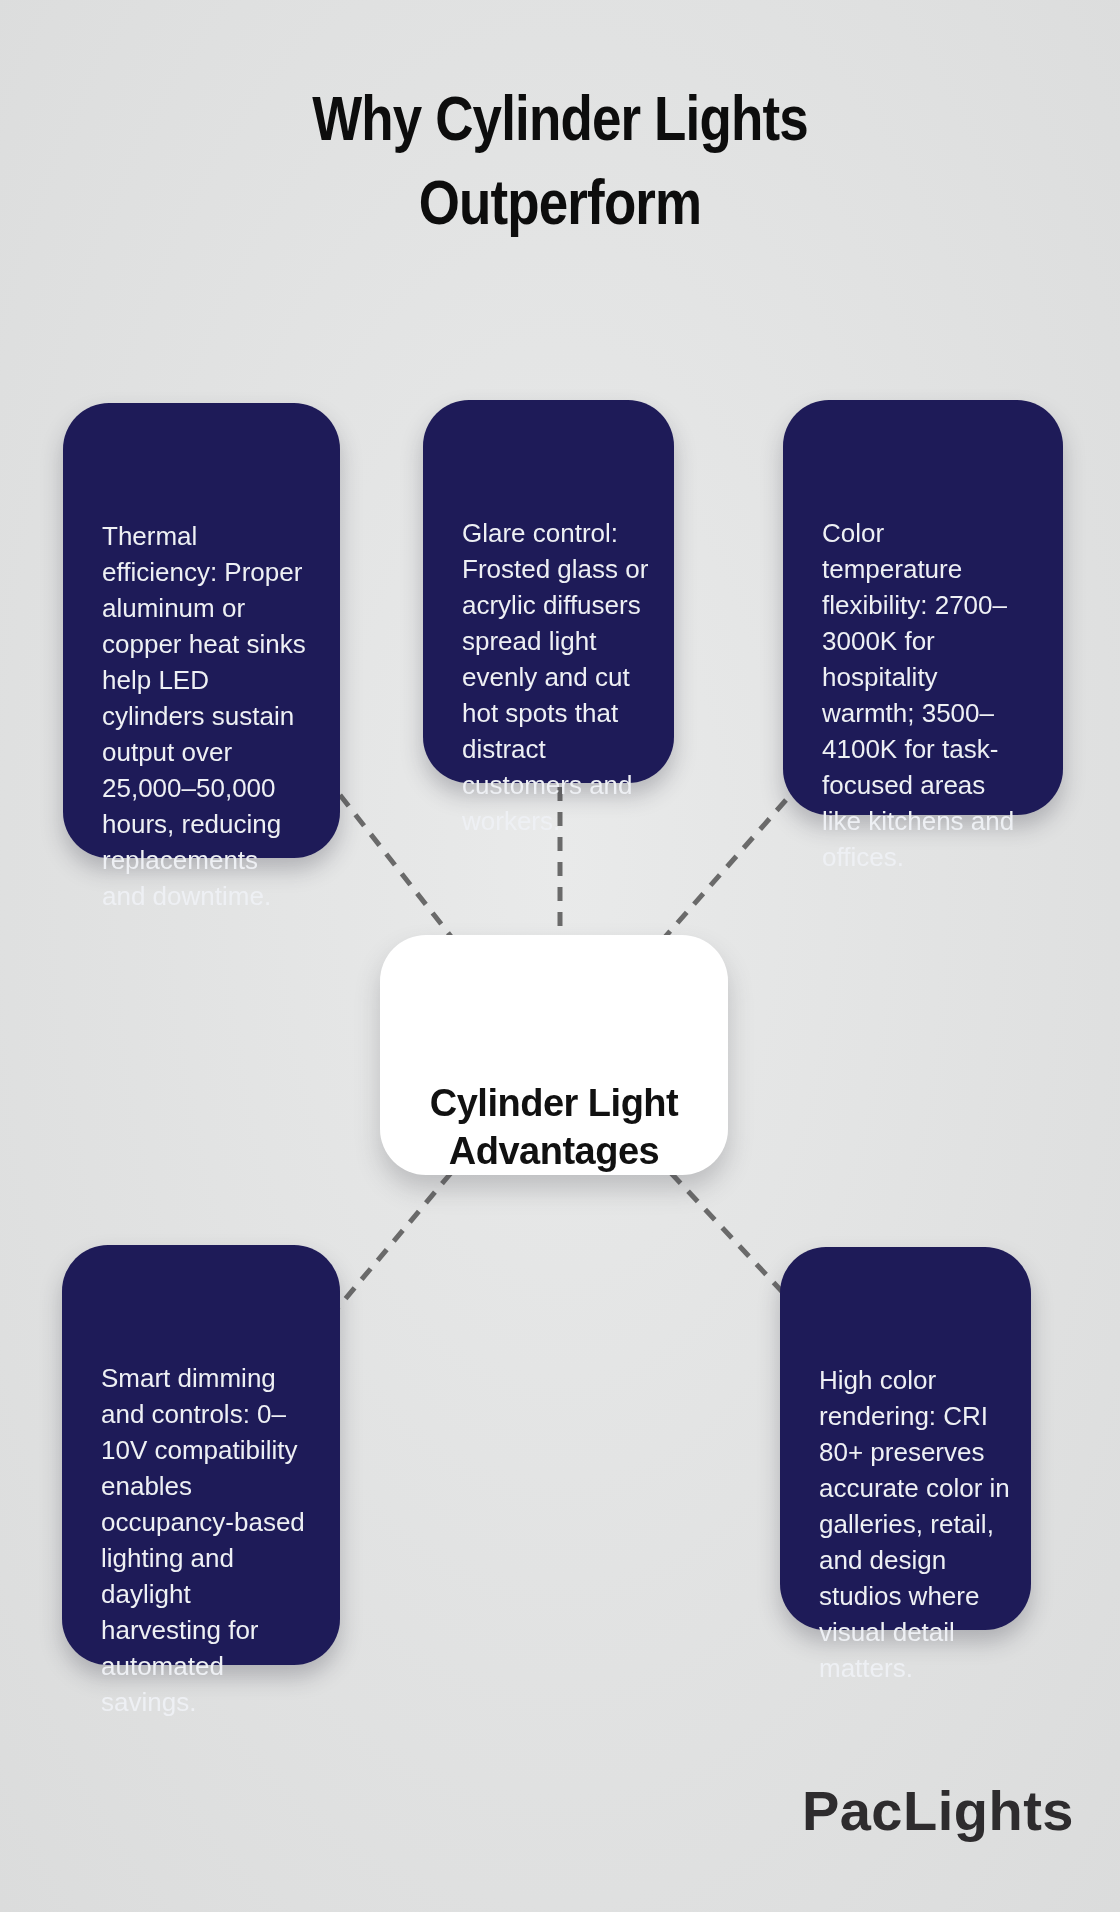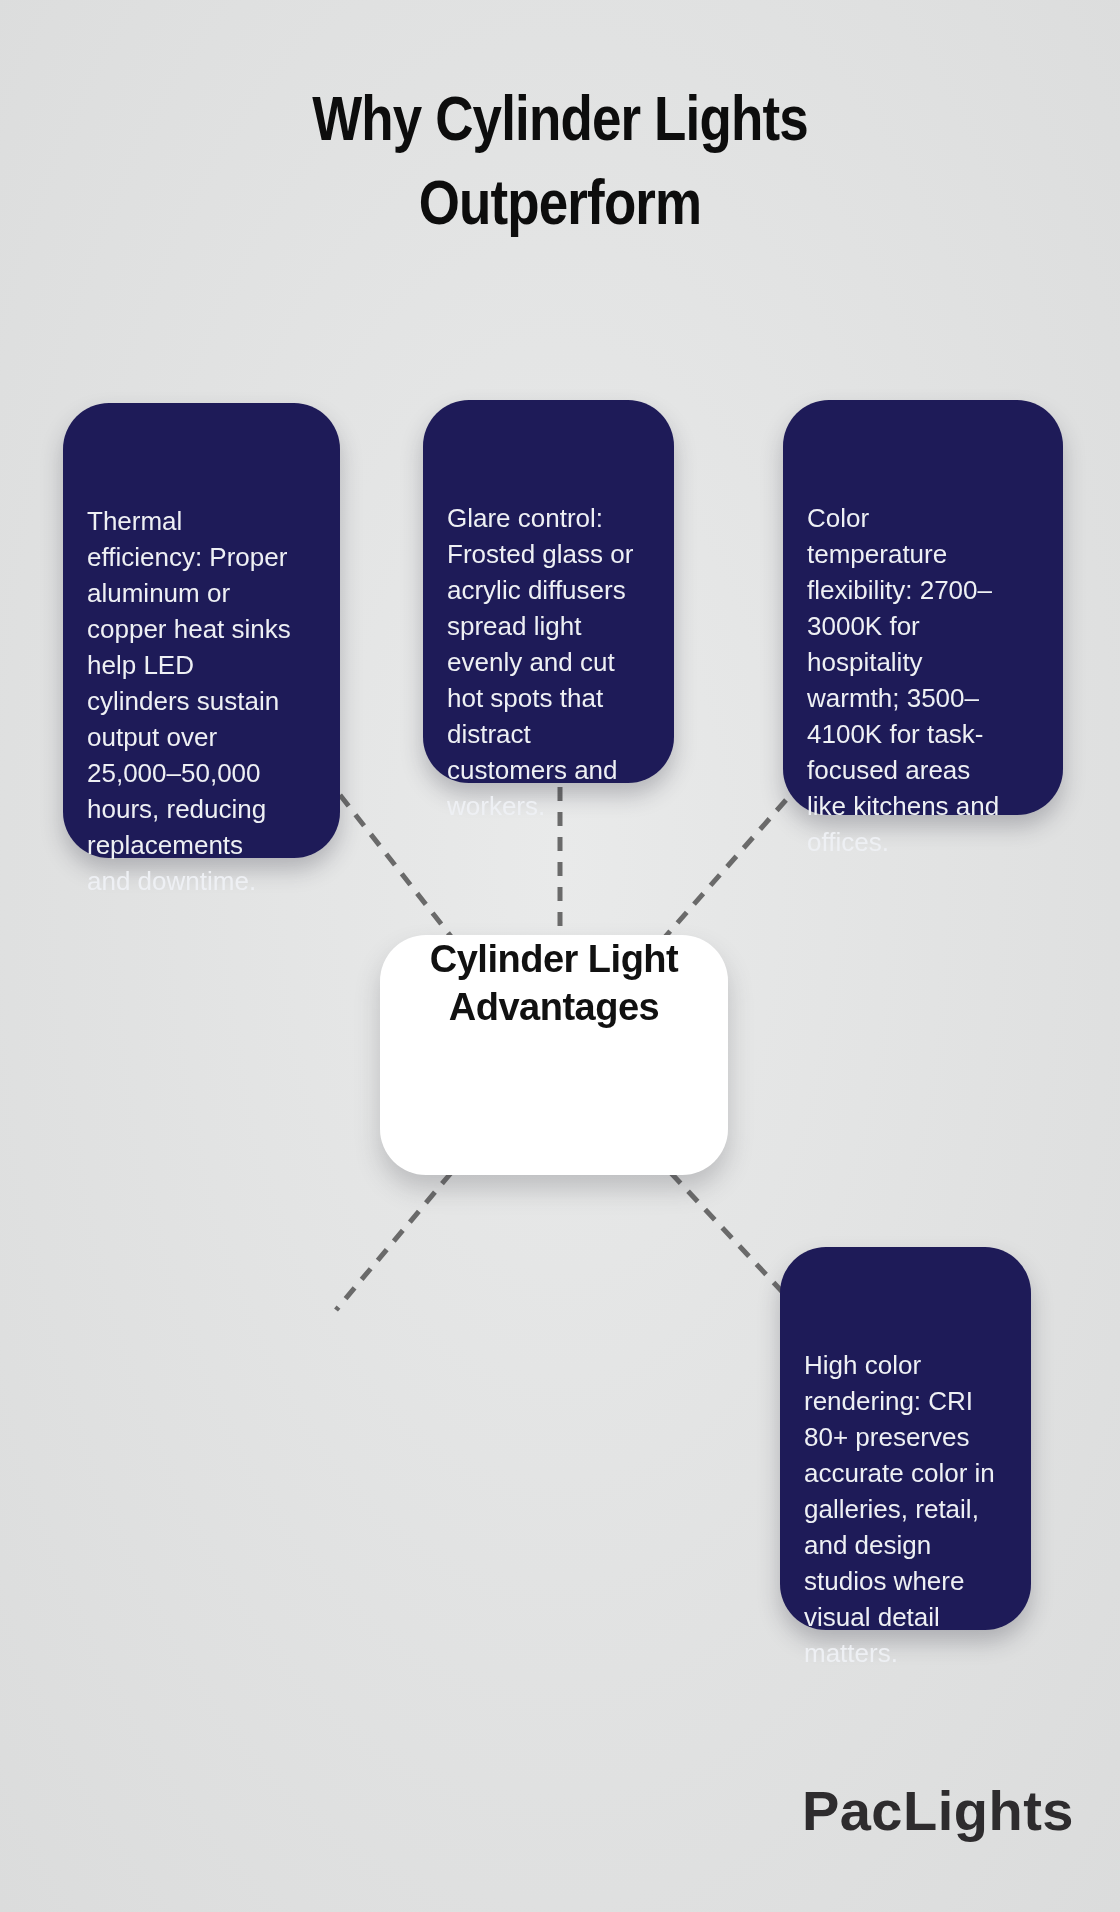--- a/index.html
+++ b/index.html
@@ -47,39 +47,39 @@
     box-sizing: border-box;
     background: #1e1b58;
     border-radius: 46px;
     padding: 28px 24px;
     color: #eef0f4;
     font-size: 26px;
     line-height: 36px;
     white-space: pre;
     box-shadow: 0 12px 22px rgba(50,50,65,0.28);
   }
-  .card p { margin: 0; white-space: pre; }
+  .card p { margin: 15px; white-space: pre; }
 
   .card-thermal   { left: 63px;  top: 403px;  width: 277px; height: 455px; }
   .card-glare     { left: 423px; top: 400px;  width: 251px; height: 383px; }
   .card-colortemp { left: 783px; top: 400px;  width: 280px; height: 415px; }
   .card-dimming   { left: 62px;  top: 1245px; width: 278px; height: 420px; }
   .card-cri       { left: 780px; top: 1247px; width: 251px; height: 383px; }
 
   .center-node {
     position: absolute;
     z-index: 3;
     box-sizing: border-box;
     left: 380px; top: 935px;
     width: 348px; height: 240px;
     background: #ffffff;
     border-radius: 46px;
     box-shadow: 0 14px 24px rgba(70,70,80,0.25);
     display: flex;
-    align-items: flex-start;
+    align-items: flex-end;
     justify-content: center;
   }
   .center-node p {
     margin: 0;
     text-align: center;
     font-size: 38px;
     font-weight: 700;
     line-height: 48px;
     letter-spacing: -0.5px;
     color: #111111;
@@ -145,20 +145,32 @@
 flexibility: 2700–
 3000K for
 hospitality
 warmth; 3500–
 4100K for task-
 focused areas
 like kitchens and
 offices.</p>
   </div>
 
+  <div class="card card-dimming">
+    <p>Smart dimming
+and controls: 0–
+10V compatibility
+enables
+occupancy-based
+lighting and
+daylight
+harvesting for
+automated
+savings.</p>
+  </div>
 
   <div class="card card-cri">
     <p>High color
 rendering: CRI
 80+ preserves
 accurate color in
 galleries, retail,
 and design
 studios where
 visual detail

